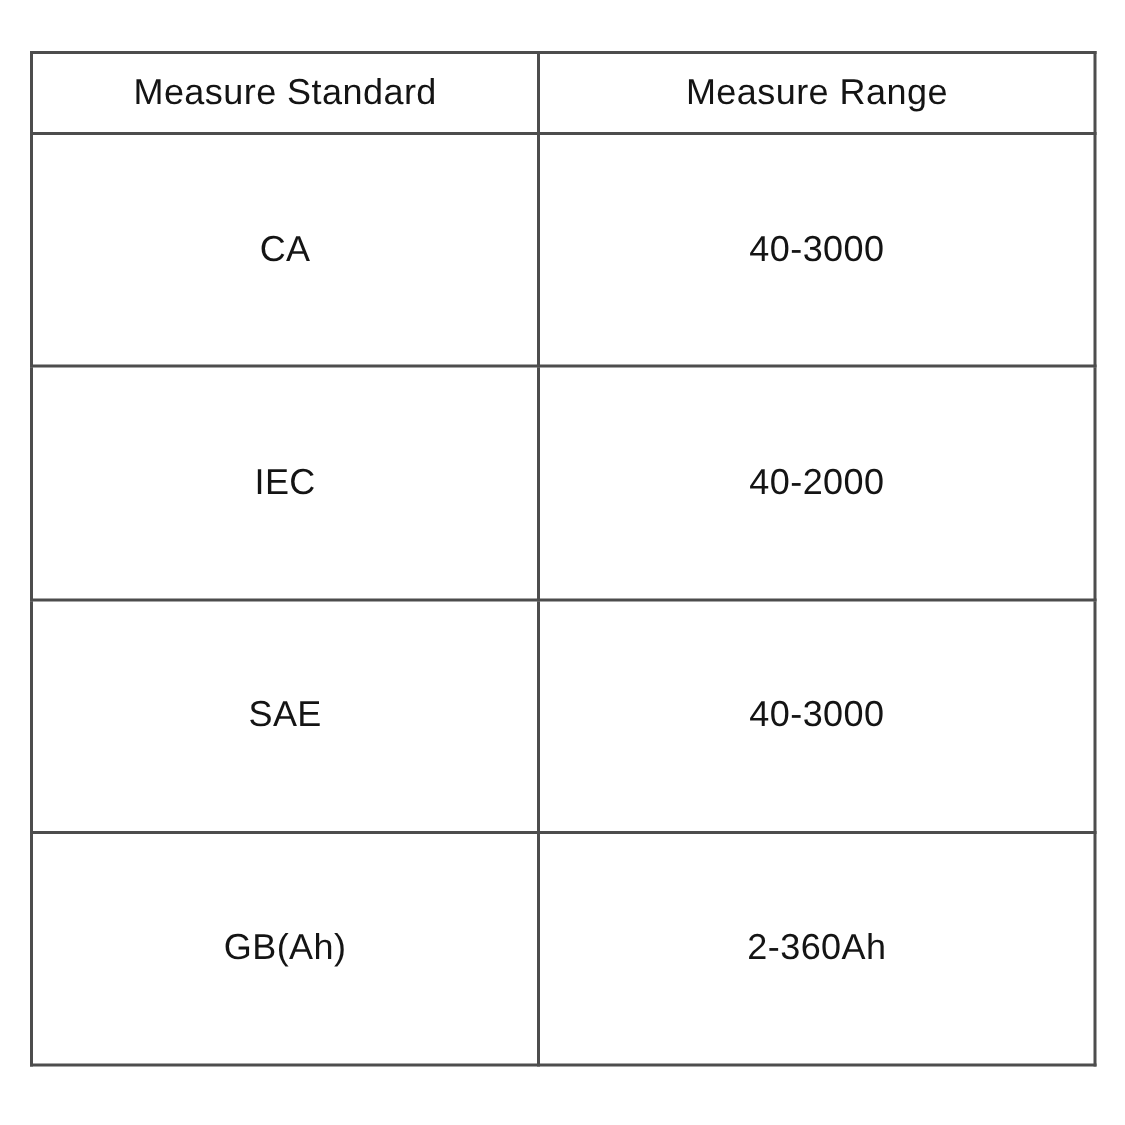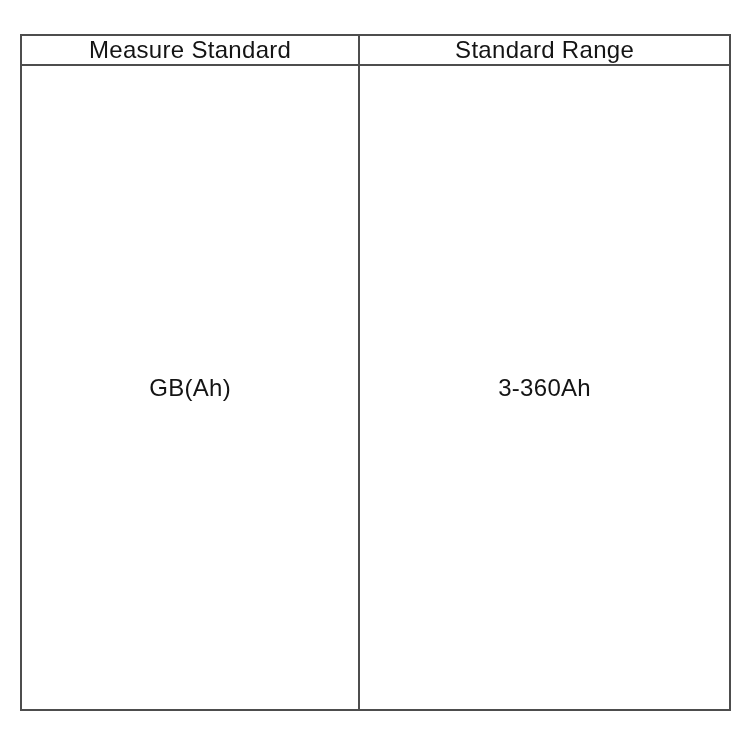--- a/index.html
+++ b/index.html
@@ -30,43 +30,55 @@
   }
   table.spec-table th,
   table.spec-table td {
     border: 2px solid #4d4d4d;
     text-align: center;
     vertical-align: middle;
     color: #141414;
     font-size: 24px;
     font-weight: 400;
     letter-spacing: 0.3px;
-    padding: 0;
+    padding: 12px;
   }
   table.spec-table th {
     font-weight: 400; 
   }
   col.col-standard { width: 47.7%; }
   col.col-range    { width: 52.3%; }
 </style>
 </head>
 <body>
 
 <div class="spec-table-wrap">
   <table class="spec-table">
     <colgroup>
       <col class="col-standard">
       <col class="col-range">
     </colgroup>
     <thead>
       <tr>
         <th>Measure Standard</th>
-        <th>Standard Range</th>
+        <th>Measure Range</th>
       </tr>
     </thead>
     <tbody>
       <tr>
+        <td>CA</td>
+        <td>40-3000</td>
+      </tr>
+      <tr>
+        <td>IEC</td>
+        <td>40-2000</td>
+      </tr>
+      <tr>
+        <td>SAE</td>
+        <td>40-3000</td>
+      </tr>
+      <tr>
         <td>GB(Ah)</td>
-        <td>3-360Ah</td>
+        <td>2-360Ah</td>
       </tr>
     </tbody>
   </table>
 </div>
 
 </body></html>

